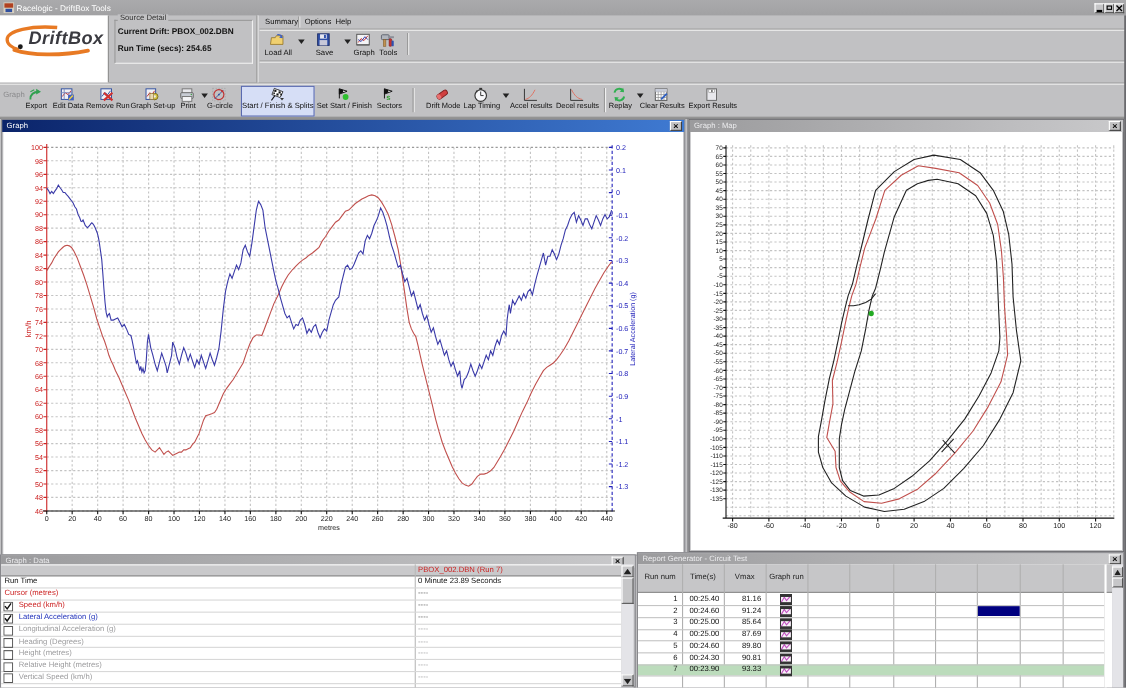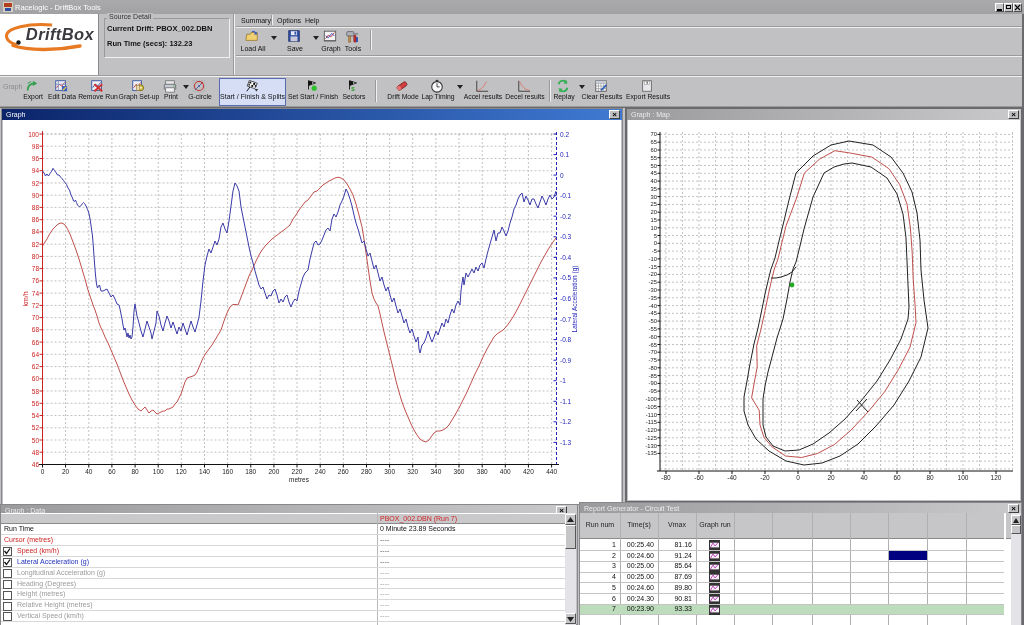--- a/index.html
+++ b/index.html
@@ -37,21 +37,21 @@
 <div class="abs" style="left:0;top:14px;width:99px;height:61px;background:#fff;border-right:1px solid #888">
 <svg width="99" height="61">
 <path d="M 52,11 C 28,9 7,14 6.5,21.5 C 6.2,26 11,29.5 17,31" fill="none" stroke="#e87a24" stroke-width="3"></path>
 <path d="M 13,31.5 C 28,36.5 55,37 80,32" fill="none" stroke="#e87a24" stroke-width="3.4" stroke-linecap="round"></path>
 <circle cx="18.5" cy="28.5" r="2.2" fill="#1a1a1a"></circle>
 <text x="60" y="26" font-size="16.5" letter-spacing="0.4" font-weight="bold" font-style="italic" fill="#3a3a40" text-anchor="middle" font-family="Liberation Sans, sans-serif">DriftBox</text>
 </svg></div>
 <div class="abs" style="left:104px;top:18px;width:126px;height:40px;border:1px solid #aaa;border-color:#9a9a9a #f0f0f0 #f0f0f0 #9a9a9a"></div>
 <div class="abs" style="left:107px;top:13px;background:#c1c1c3;padding:0 2px;font-size:7px;color:#333">Source Detail</div>
 <div class="abs" style="left:107px;top:24px;font-size:7.5px;font-weight:bold;color:#111;white-space:nowrap">Current Drift: PBOX_002.DBN</div>
-<div class="abs" style="left:107px;top:39px;font-size:7.5px;font-weight:bold;color:#111;white-space:nowrap">Run Time (secs): 132.23</div>
+<div class="abs" style="left:107px;top:39px;font-size:7.5px;font-weight:bold;color:#111;white-space:nowrap">Run Time (secs): 254.65</div>
 <div class="vsep" style="left:233px;top:14px;height:61px"></div>
 <div class="abs" style="left:241px;top:17px;font-size:7px;color:#111">Summary</div>
 <div class="vsep" style="left:271px;top:15px;height:10px"></div>
 <div class="abs" style="left:277px;top:17px;font-size:7px;color:#111">Options</div>
 <div class="abs" style="left:305px;top:17px;font-size:7px;color:#111">Help</div>
 <svg class="abs" style="left:245px;top:29px" width="14" height="14" viewBox="0 0 16 16">
     <path d="M1,13 L2,6 L6,6 L7,4 L14,4 L14,13 Z" fill="#f0d070" stroke="#907020" stroke-width="0.8"></path>
 <path d="M8,3 A4 4 0 0 1 13,6" fill="none" stroke="#4060c0" stroke-width="1.4"></path>
     <path d="M13,3 L13.6,6.6 L10,6 Z" fill="#4060c0"></path>
   </svg>

